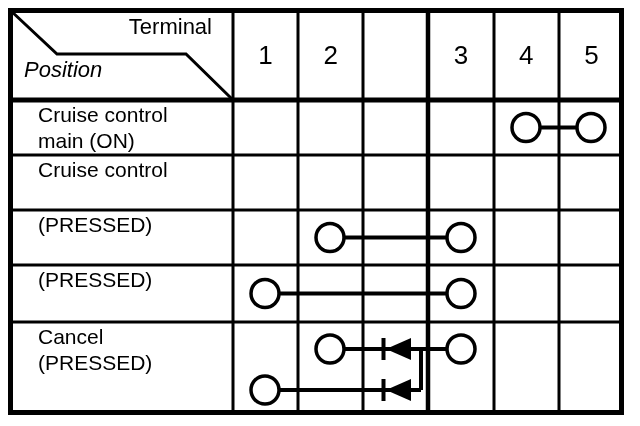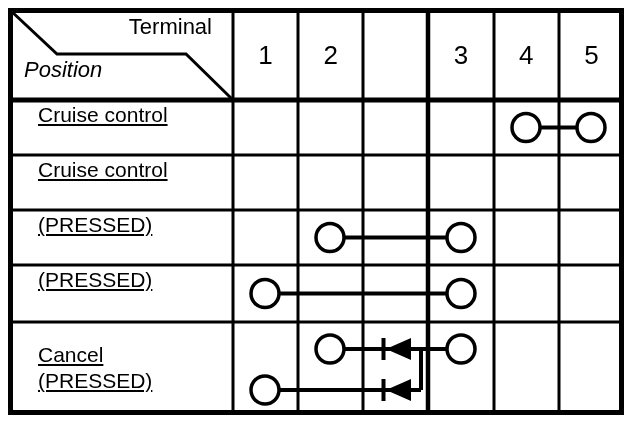--- a/index.html
+++ b/index.html
@@ -5,21 +5,21 @@
   html,body{margin:0;padding:0;background:#fff;}
   .screen{position:relative;width:640px;height:426px;background:#fff;overflow:hidden;
           font-family:"Liberation Sans",sans-serif;color:#000;}
   #gfx{position:absolute;left:0;top:0;}
   .txt{position:absolute;white-space:nowrap;}
   .hdr-terminal{left:60px;top:14px;width:152px;text-align:right;font-size:22px;line-height:26px;}
   .hdr-position{left:24px;top:57px;font-size:22px;line-height:26px;font-style:italic;}
   .terminal-numbers{position:absolute;left:233px;top:10px;width:391px;height:90px;display:flex;}
   .terminal-numbers .tcell{flex:1 1 0;display:flex;align-items:center;justify-content:center;
           font-size:26px;}
-  .row-label{position:absolute;left:38px;font-size:21px;line-height:26px;text-decoration:underline;}
+  .row-label{position:absolute;left:38px;font-size:21px;line-height:26px;}
 </style>
 </head>
 <body>
 
 <div class="screen">
   <svg id="gfx" width="640" height="426">
       <rect x="10.5" y="10.5" width="611" height="402" fill="none" stroke="#000000" stroke-width="5"></rect>
       <line x1="8" y1="100" x2="624" y2="100" stroke="#000000" stroke-width="5"></line>
       <line x1="233" y1="8" x2="233" y2="415" stroke="#000000" stroke-width="3"></line>
       <line x1="298" y1="8" x2="298" y2="415" stroke="#000000" stroke-width="3"></line>
@@ -60,27 +60,28 @@
     <div class="tcell">1</div>
     <div class="tcell">2</div>
     <div class="tcell"></div>
     <div class="tcell">3</div>
     <div class="tcell">4</div>
     <div class="tcell">5</div>
   </div>
 
   <div class="row-label" style="top:102px">
     <div>Cruise control</div>
+    <div>main (ON)</div>
   </div>
   <div class="row-label" style="top:157px">
     <div>Cruise control</div>
   </div>
   <div class="row-label" style="top:212px">
     <div>(PRESSED)</div>
   </div>
   <div class="row-label" style="top:267px">
     <div>(PRESSED)</div>
   </div>
-  <div class="row-label" style="top:342px">
+  <div class="row-label" style="top:324px">
     <div>Cancel</div>
     <div>(PRESSED)</div>
   </div>
 </div>
 
 </body></html>

